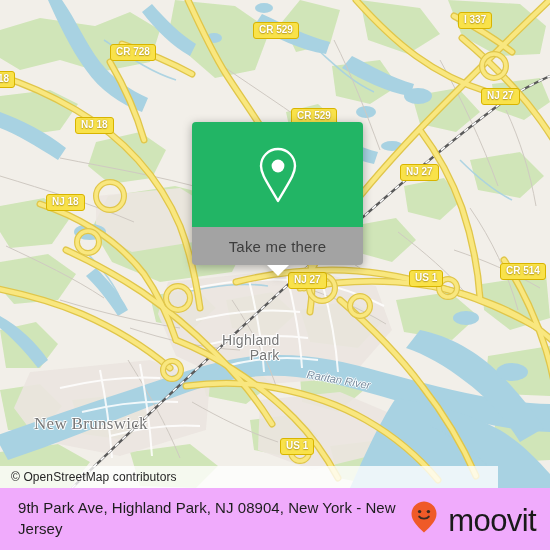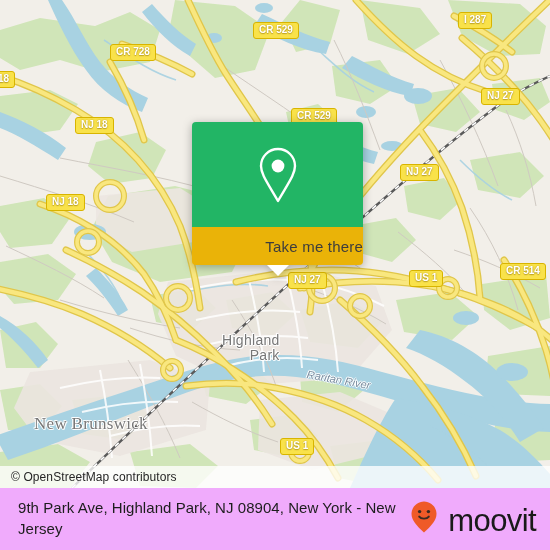--- a/index.html
+++ b/index.html
@@ -62,39 +62,39 @@
     border-radius:4px;
   }
   .popup-head{
     background:#22b565;
     height:105px;
     border-radius:4px 4px 0 0;
     display:flex;align-items:center;justify-content:center;
   }
   .pin-svg{display:block;}
   .popup-foot{
-    background:#eab308;
+    background:#a3a3a3;
     height:38px;
     border-radius:0 0 4px 4px;
-    display:flex;align-items:center;justify-content:flex-end;
+    display:flex;align-items:center;justify-content:center;
     color:#3d3d3d;
     font-size:15px;
     letter-spacing:.2px;
   }
   .popup-tail{
     position:absolute;left:50%;bottom:-11px;margin-left:-11px;
     width:0;height:0;
     border-left:11px solid transparent;
     border-right:11px solid transparent;
     border-top:11px solid #ffffff;
   }
 
   
   .attrib{
-    position:absolute;left:0;top:466px;width:550px;height:22px;
+    position:absolute;left:0;top:466px;width:498px;height:22px;
     background:rgba(255,255,255,.78);
     display:flex;align-items:center;
     color:#262626;font-size:12px;padding-left:11px;box-sizing:border-box;
     letter-spacing:.1px;
   }
 
   
   .bottom{
     position:absolute;left:0;top:488px;width:550px;height:62px;
     background:#f0abfc;
@@ -336,21 +336,21 @@
           <circle cx="494" cy="66" r="12"></circle>
           <circle cx="300" cy="452" r="9"></circle>
           <circle cx="172" cy="370" r="9"></circle>
           <circle cx="448" cy="288" r="9"></circle>
         </g>
       </g>
     </svg>
 
     <div>
       <div class="shield" style="left:253px;top:22px;">CR 529</div>
-      <div class="shield" style="left:458px;top:12px;">I 287</div>
+      <div class="shield" style="left:458px;top:12px;">I 337</div>
       <div class="shield" style="left:110px;top:44px;">CR 728</div>
       <div class="shield" style="left:-8px;top:71px;">18</div>
       <div class="shield" style="left:481px;top:88px;">NJ 27</div>
       <div class="shield" style="left:75px;top:117px;">NJ 18</div>
       <div class="shield" style="left:291px;top:108px;">CR 529</div>
       <div class="shield" style="left:400px;top:164px;">NJ 27</div>
       <div class="shield" style="left:46px;top:194px;">NJ 18</div>
       <div class="shield" style="left:288px;top:272px;">NJ 27</div>
       <div class="shield" style="left:409px;top:270px;">US 1</div>
       <div class="shield" style="left:500px;top:263px;">CR 514</div>

